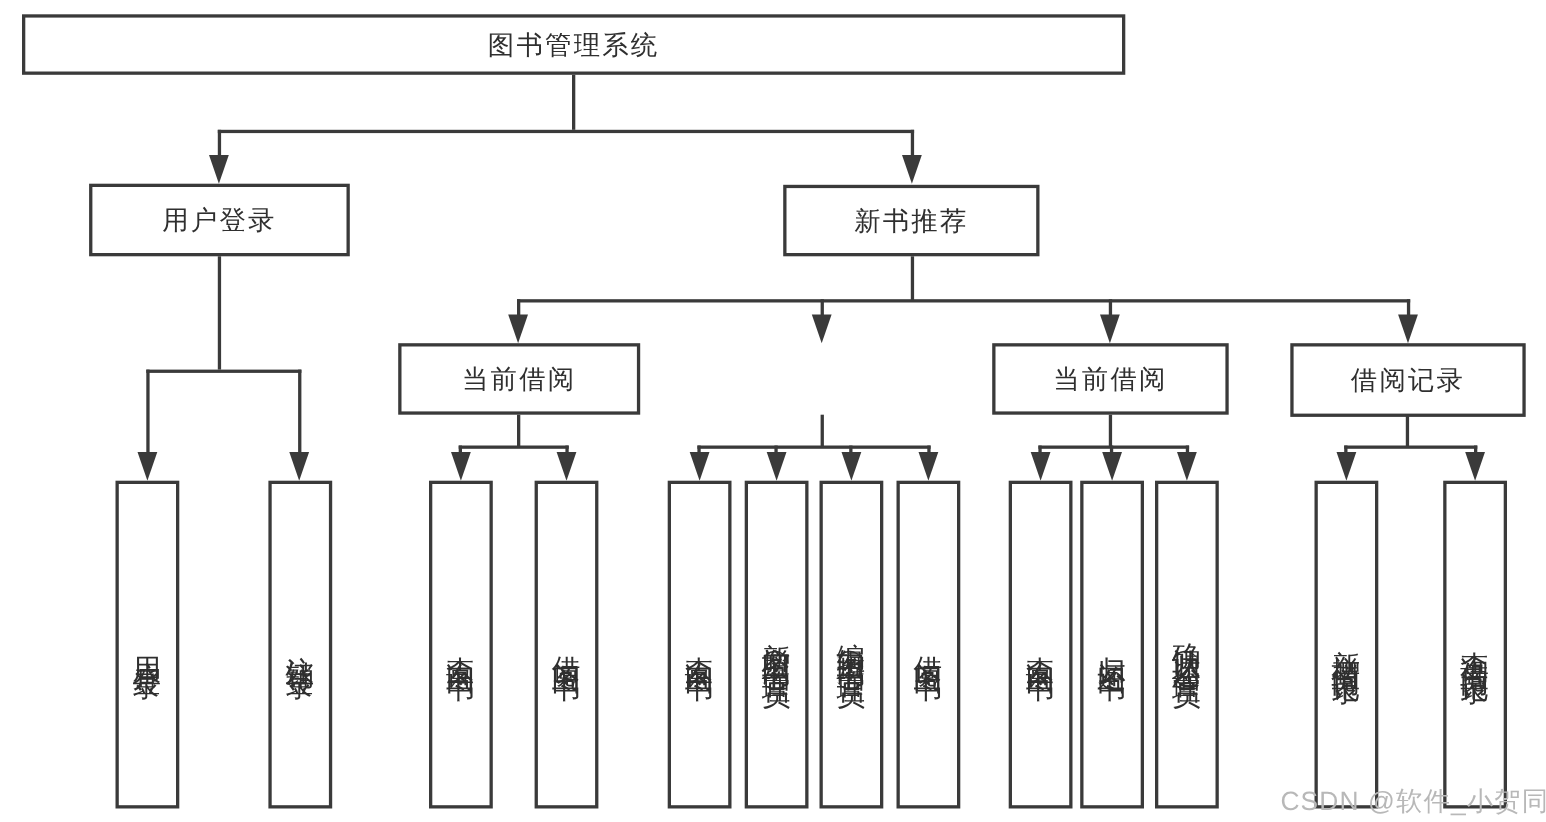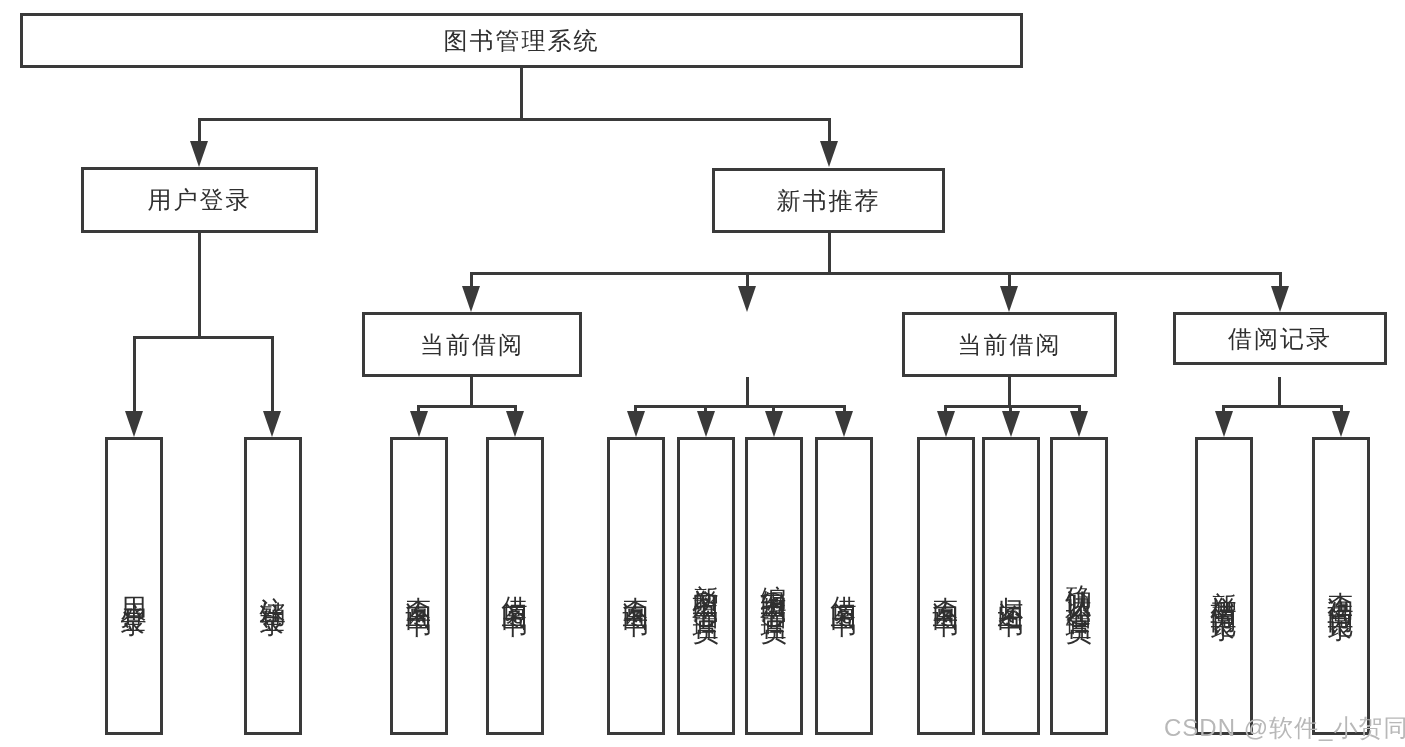--- a/index.html
+++ b/index.html
@@ -100,21 +100,21 @@
   <div class="vline" style="left:746px;top:272px;height:17px;"></div>
   <div class="vline" style="left:1008px;top:272px;height:17px;"></div>
   <div class="vline" style="left:1279px;top:272px;height:17px;"></div>
   <div class="arrow" style="left:462px;top:286px;"></div>
   <div class="arrow" style="left:738px;top:286px;"></div>
   <div class="arrow" style="left:1000px;top:286px;"></div>
   <div class="arrow" style="left:1271px;top:286px;"></div>
 
   <div class="box" style="left:362px;top:312px;width:220px;height:65px;">当前借阅</div>
   <div class="box" style="left:902px;top:312px;width:215px;height:65px;">当前借阅</div>
-  <div class="box" style="left:1173px;top:312px;width:214px;height:53px;">借阅记录</div>
+  <div class="box" style="left:1173px;top:312px;width:214px;height:67px;">借阅记录</div>
 
   <div class="vline" style="left:470px;top:377px;height:30px;"></div>
   <div class="hline" style="left:417px;top:405px;width:100px;"></div>
   <div class="vline" style="left:417px;top:405px;height:10px;"></div>
   <div class="vline" style="left:514px;top:405px;height:10px;"></div>
   <div class="arrow" style="left:410px;top:411px;"></div>
   <div class="arrow" style="left:506px;top:411px;"></div>
 
   <div class="vline" style="left:746px;top:377px;height:30px;"></div>
   <div class="hline" style="left:634px;top:405px;width:212px;"></div>

